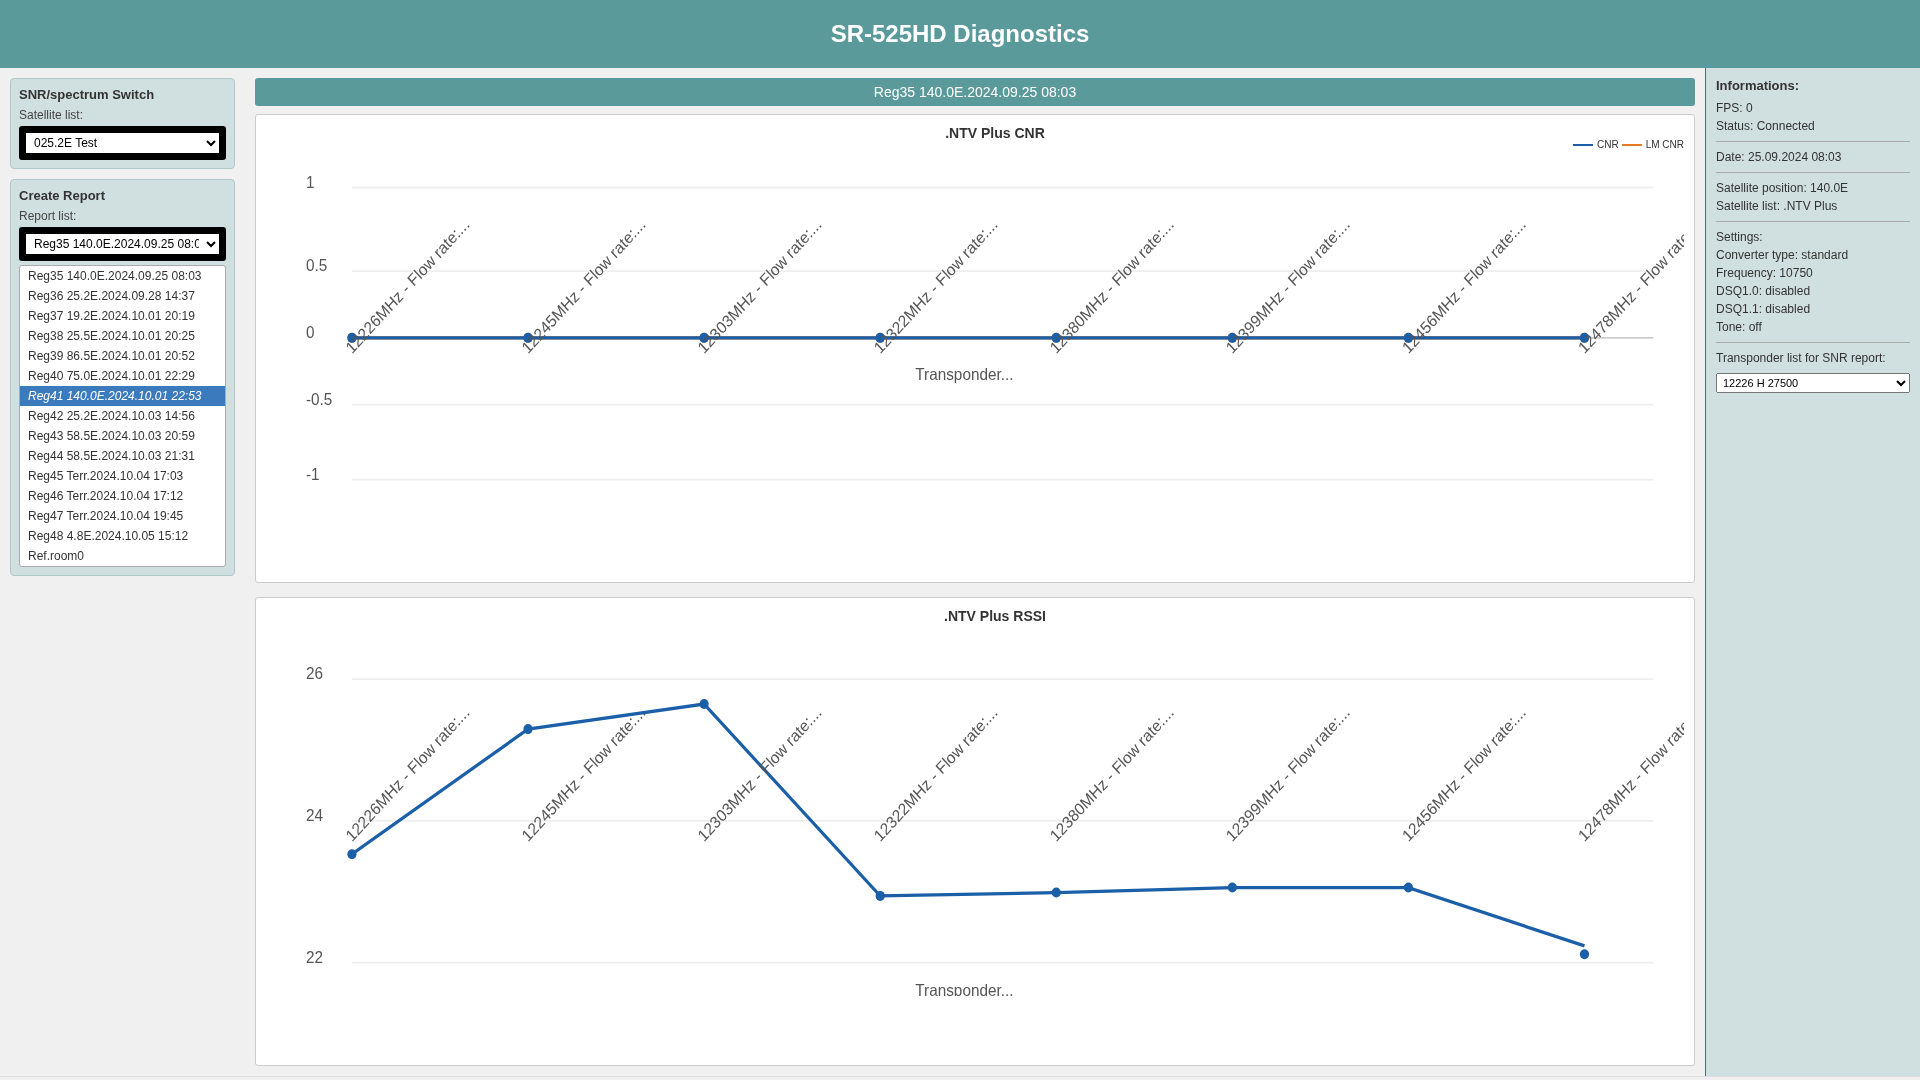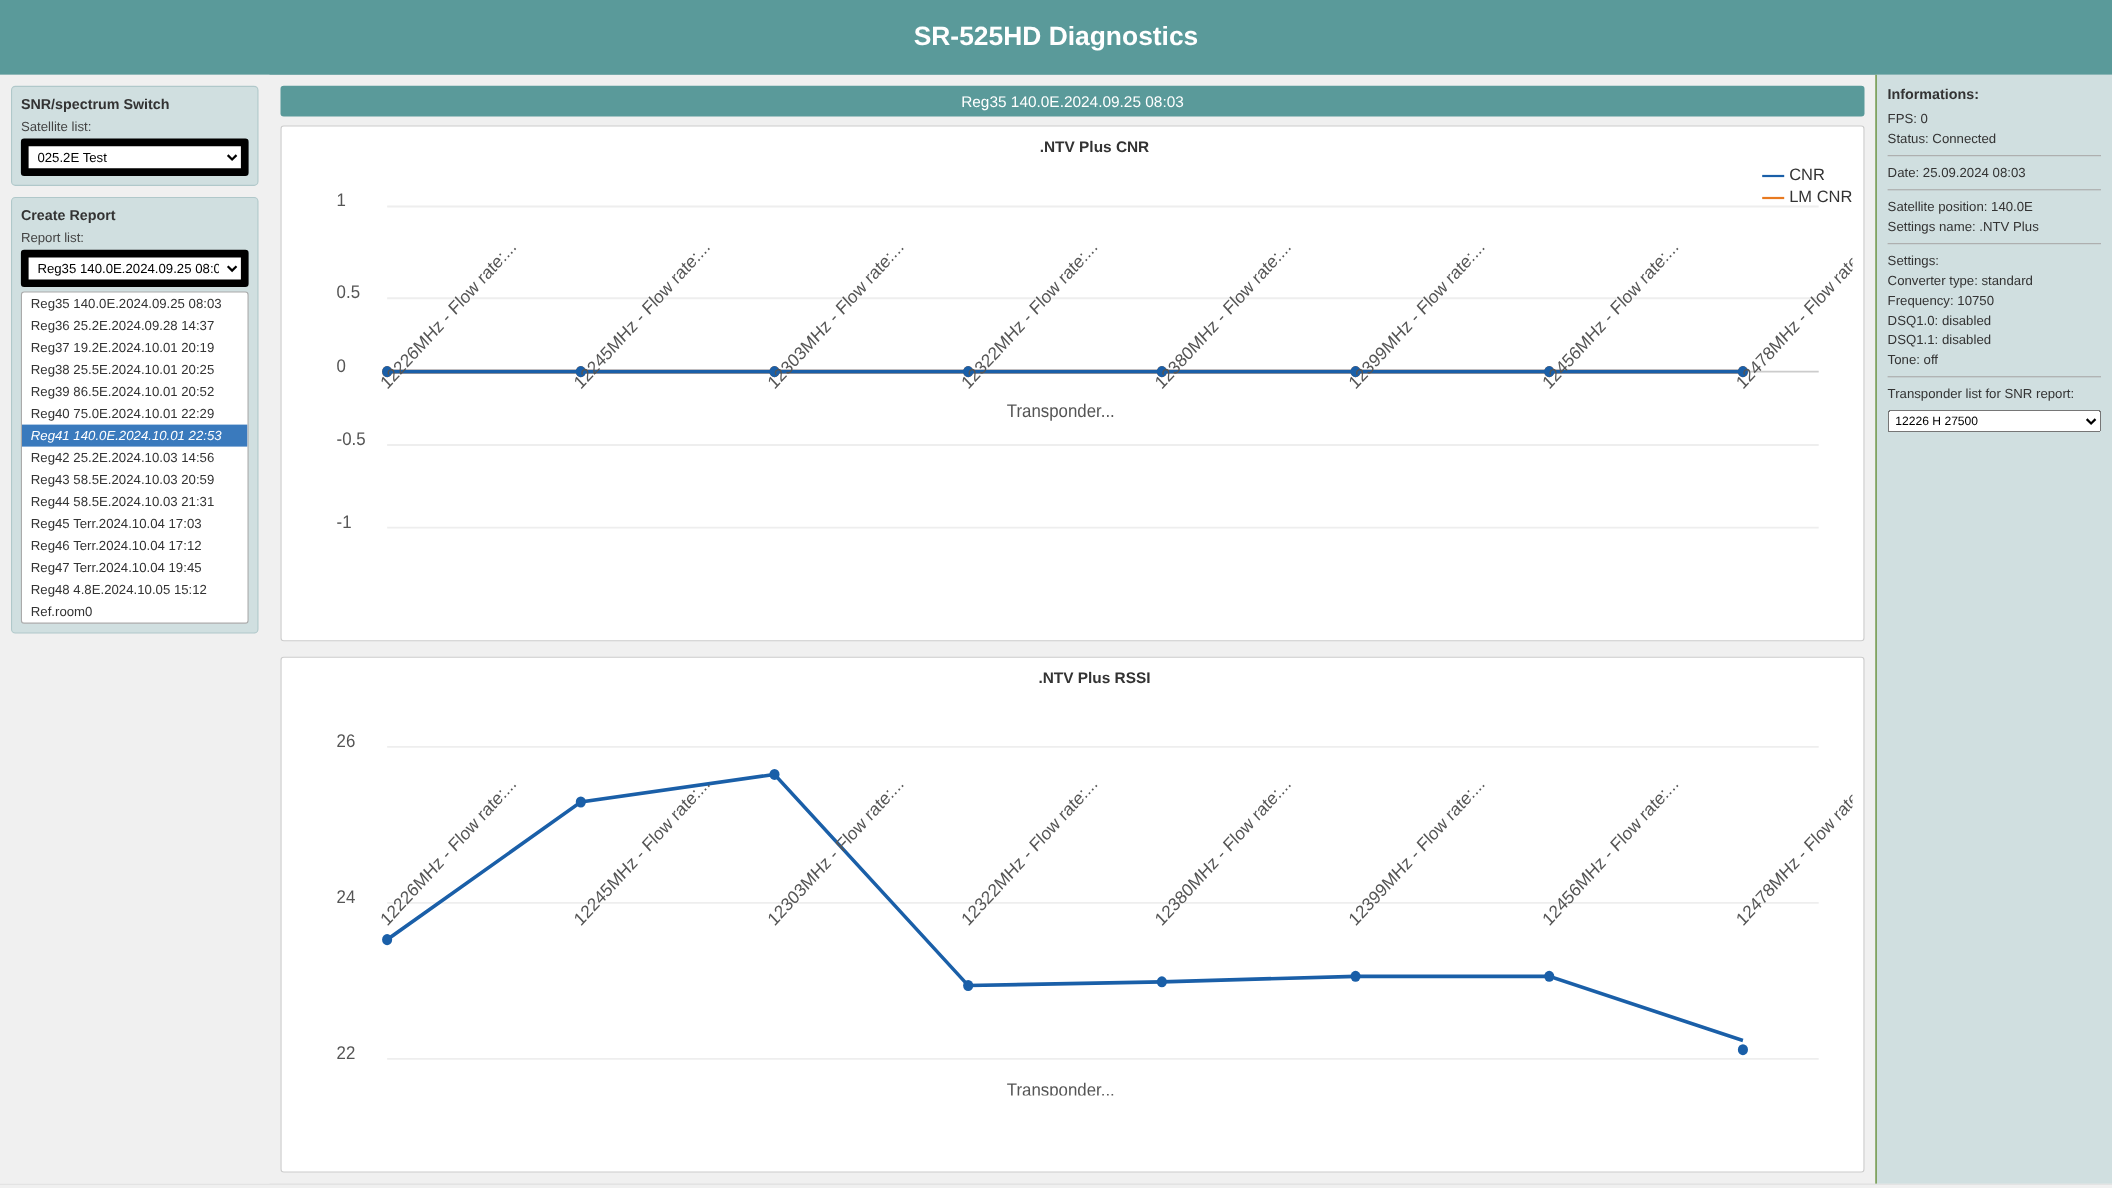--- a/index.html
+++ b/index.html
@@ -128,26 +128,26 @@
     }
 
     .chart-area {
       width: 100%;
       height: calc(100% - 30px);
     }
 
     
     .legend {
       position: absolute;
-      top: 36px;
+      top: 24px;
       right: 10px;
       display: flex;
-      flex-direction: column;
+      flex-direction: row;
       gap: 3px;
-      font-size: 15px;
+      font-size: 10px;
     }
 
     .legend-item {
       display: flex;
       align-items: center;
       gap: 4px;
     }
 
     .legend-line {
       width: 20px;
@@ -391,21 +391,21 @@
 
   <div class="right-sidebar">
     <div class="info-section">
       <h3>Informations:</h3>
       <p>FPS: 0</p>
       <p>Status: Connected</p>
       <hr class="divider">
       <p>Date: 25.09.2024 08:03</p>
       <hr class="divider">
       <p>Satellite position: 140.0E</p>
-      <p>Settings name: .NTV Plus</p>
+      <p>Satellite list: .NTV Plus</p>
       <hr class="divider">
       <p>Settings:</p>
       <p>Converter type: standard</p>
       <p>Frequency: 10750</p>
       <p>DSQ1.0: disabled</p>
       <p>DSQ1.1: disabled</p>
       <p>Tone: off</p>
       <hr class="divider">
       <p>Transponder list for SNR report:</p>
       <select>

